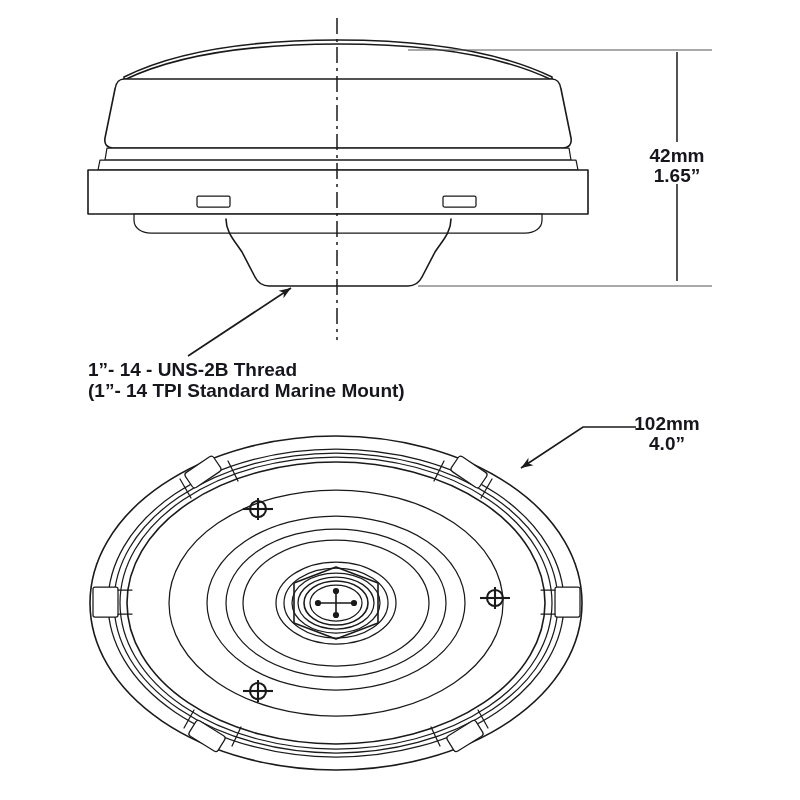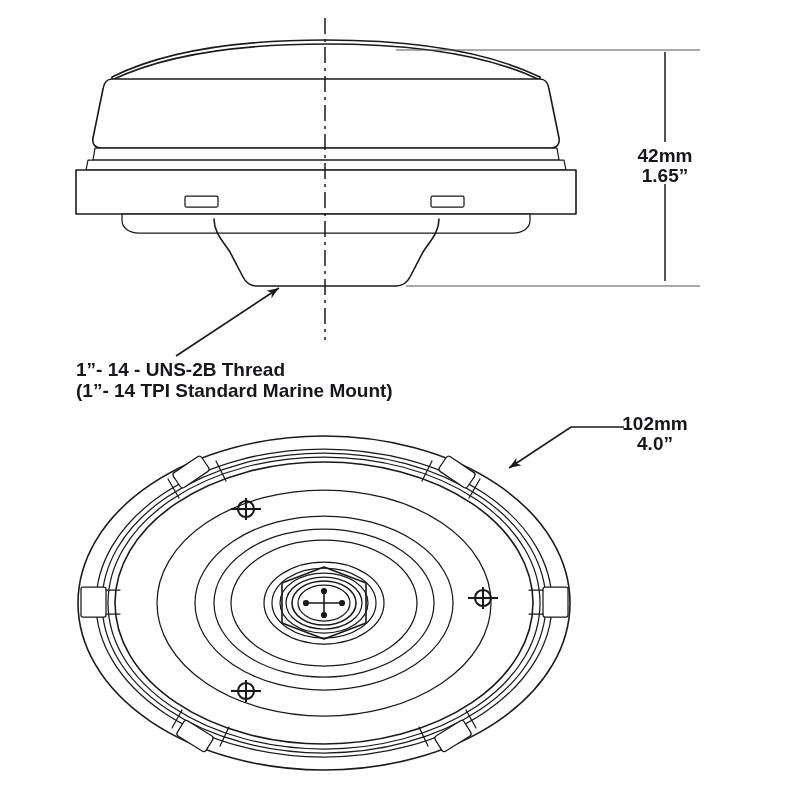--- a/index.html
+++ b/index.html
@@ -12,20 +12,21 @@
     width: 800px;
     height: 800px;
     font-family: "Liberation Sans", sans-serif;
     overflow: hidden;
   }
   #drawing-root {
     position: relative;
     width: 711px;
     height: 800px;
     background: #7dd3fc;
+    margin-left: 12px;
   }
   svg#technical-drawing {
     display: block;
     width: 800px;
     height: 800px;
   }
   .part-line {
     fill: none;
     stroke: #1a1a1a;
     stroke-width: 1.6;

